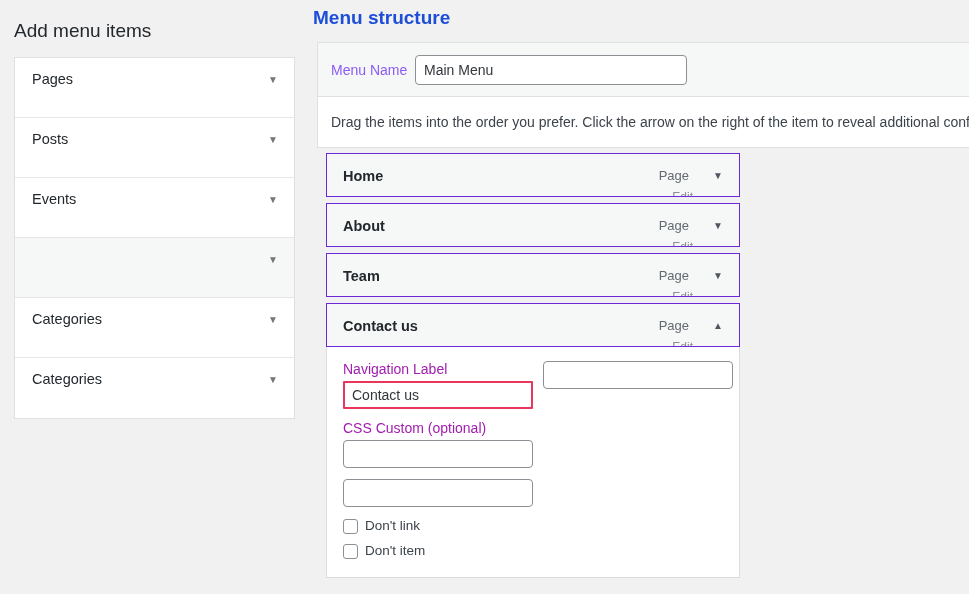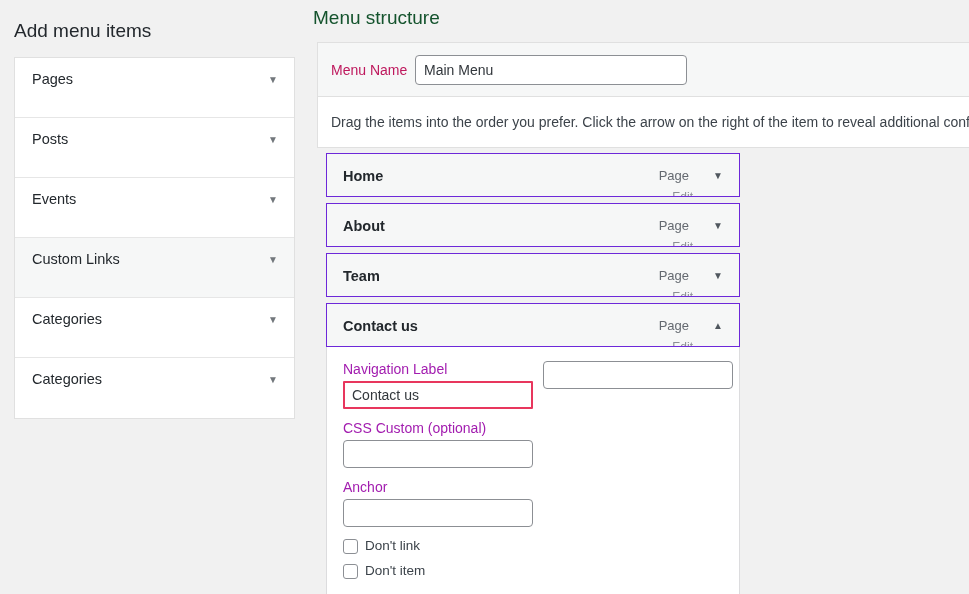--- a/index.html
+++ b/index.html
@@ -76,22 +76,22 @@
     left: 313px;
     top: 0;
     width: 700px;
     height: 594px;
   }
   #menu-structure-heading {
     position: absolute;
     left: 0;
     top: 6px;
     font-size: 19px;
-    font-weight: normal;
-    color: #14532d;
+    font-weight: bold;
+    color: #1d4ed8;
     margin: 0;
     line-height: 24px;
   }
   #menu-structure-panel {
     position: absolute;
     left: 4px;
     top: 42px;
     width: 680px;
     background: #fff;
     border: 1px solid #e0e0e0;
@@ -102,21 +102,21 @@
     height: 54px;
     background: #f6f7f7;
     border-bottom: 1px solid #e0e0e0;
   }
   #menu-name-label {
     position: absolute;
     left: 13px;
     top: 0;
     line-height: 54px;
     font-size: 14px;
-    color: #be185d;
+    color: #8b5cf6;
   }
   #menu-name-input {
     position: absolute;
     left: 97px;
     top: 12px;
     width: 272px;
     height: 30px;
     padding: 0 8px;
     font-family: "Liberation Sans", sans-serif;
     font-size: 14px;
@@ -269,21 +269,20 @@
     </div>
     <div class="accordion-row">
       <span class="accordion-label">Posts</span>
       <span class="accordion-arrow">▼</span>
     </div>
     <div class="accordion-row">
       <span class="accordion-label">Events</span>
       <span class="accordion-arrow">▼</span>
     </div>
     <div class="accordion-row highlighted">
-      <span class="accordion-label">Custom Links</span>
       <span class="accordion-arrow">▼</span>
     </div>
     <div class="accordion-row">
       <span class="accordion-label">Categories</span>
       <span class="accordion-arrow">▼</span>
     </div>
     <div class="accordion-row">
       <span class="accordion-label">Categories</span>
       <span class="accordion-arrow">▼</span>
     </div>
@@ -355,21 +354,20 @@
 
       <div class="field-row">
         <div class="field-block">
           <label class="field-label">CSS Custom (optional)</label>
           <input class="field-input" type="text" value="" style="">
         </div>
       </div>
 
       <div class="field-row">
         <div class="field-block">
-          <label class="field-label">Anchor</label>
           <input class="field-input" type="text" value="" style="">
         </div>
       </div>
 
       <div class="checkbox-row">
         <span class="checkbox-box"></span>
         <span class="checkbox-label">Don't link</span>
       </div>
 
       <div class="checkbox-row">

